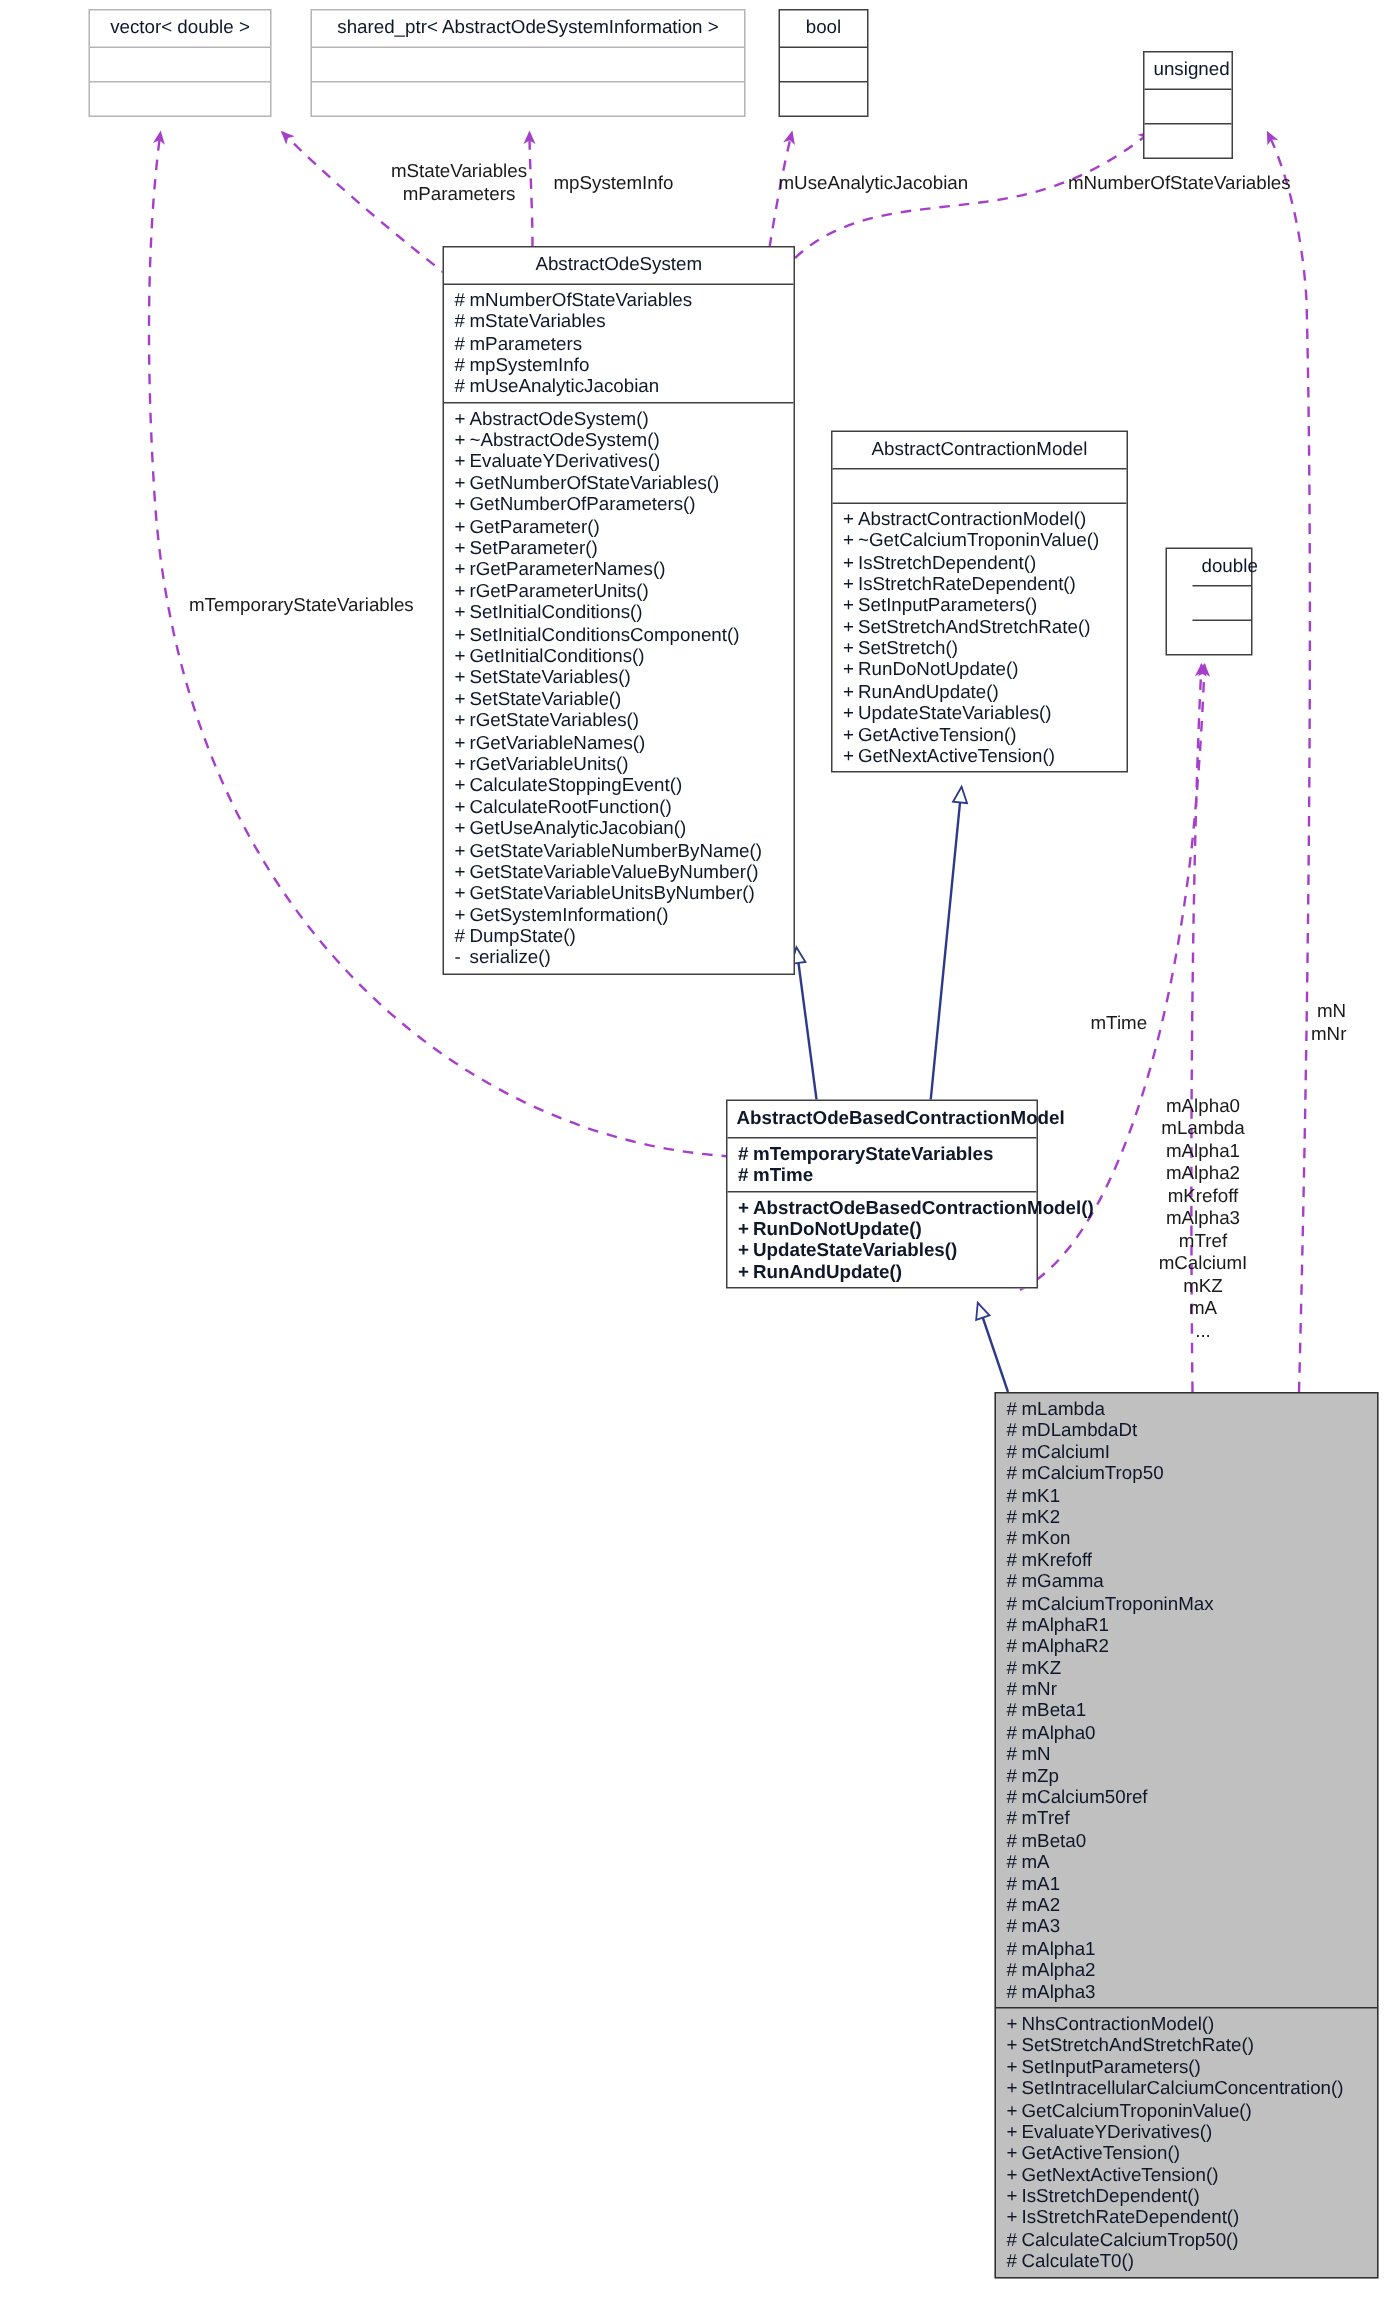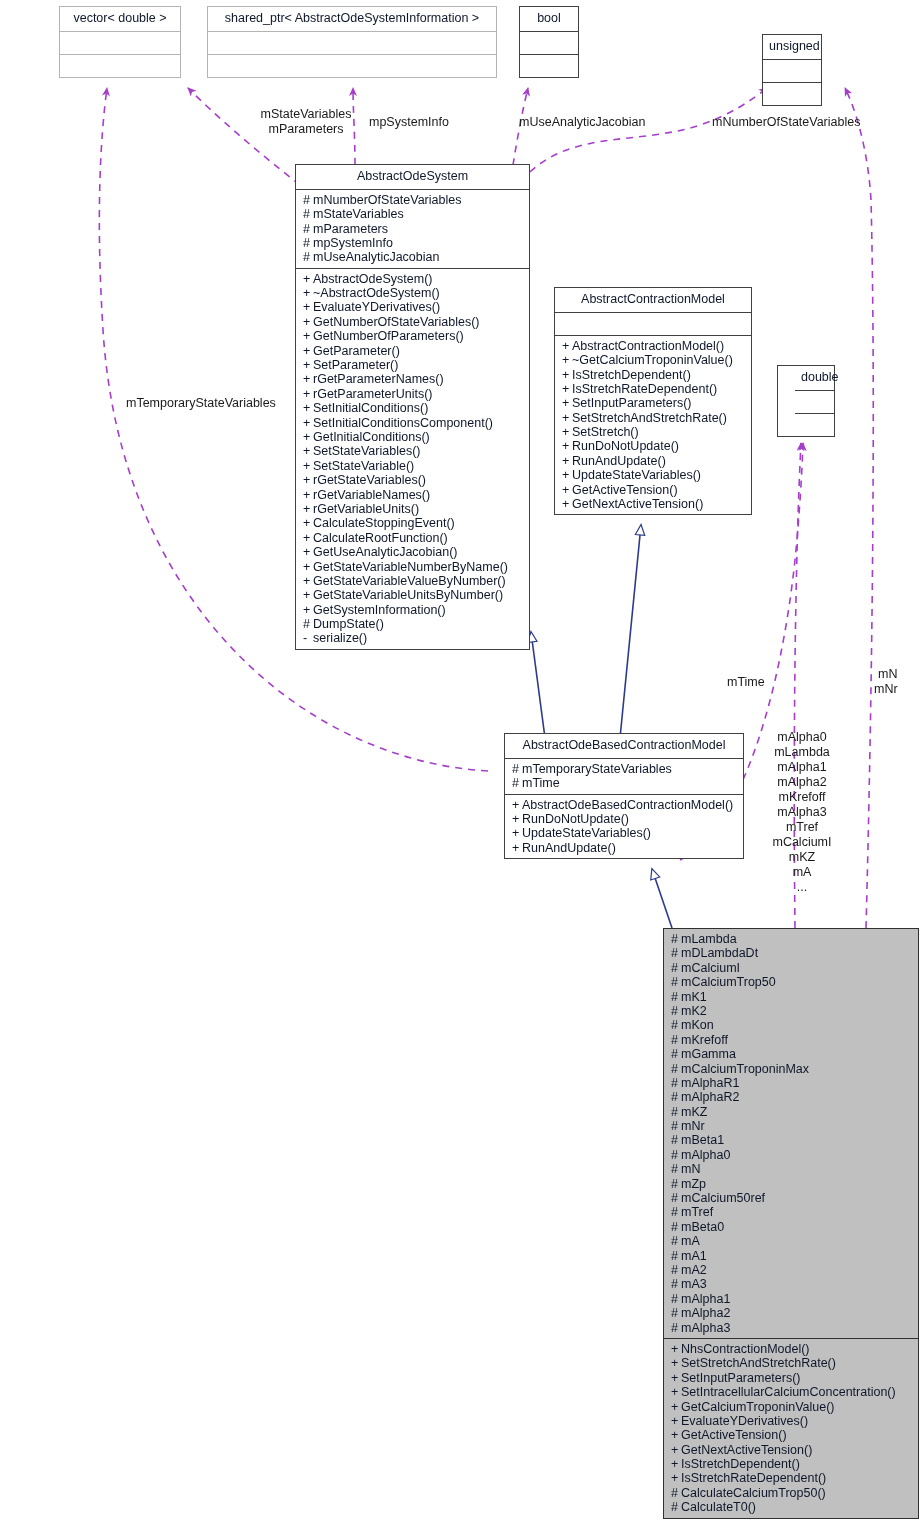--- a/index.html
+++ b/index.html
@@ -220,21 +220,21 @@
         <div class="uml-row"><span class="vis">+</span><span>SetStretchAndStretchRate()</span></div>
         <div class="uml-row"><span class="vis">+</span><span>SetStretch()</span></div>
         <div class="uml-row"><span class="vis">+</span><span>RunDoNotUpdate()</span></div>
         <div class="uml-row"><span class="vis">+</span><span>RunAndUpdate()</span></div>
         <div class="uml-row"><span class="vis">+</span><span>UpdateStateVariables()</span></div>
         <div class="uml-row"><span class="vis">+</span><span>GetActiveTension()</span></div>
         <div class="uml-row"><span class="vis">+</span><span>GetNextActiveTension()</span></div>
       </div>
   </div>
 
-  <div class="uml-box" style="left:504px; top:733px; width:240px;">
+  <div class="uml-box" style="left:484px; top:733px; width:208px;font-weight:bold;">
     <div class="uml-title">AbstractOdeBasedContractionModel</div>
     <div class="uml-compartment">
         <div class="uml-row"><span class="vis">#</span><span>mTemporaryStateVariables</span></div>
         <div class="uml-row"><span class="vis">#</span><span>mTime</span></div>
       </div>
     <div class="uml-compartment last">
         <div class="uml-row"><span class="vis">+</span><span>AbstractOdeBasedContractionModel()</span></div>
         <div class="uml-row"><span class="vis">+</span><span>RunDoNotUpdate()</span></div>
         <div class="uml-row"><span class="vis">+</span><span>UpdateStateVariables()</span></div>
         <div class="uml-row"><span class="vis">+</span><span>RunAndUpdate()</span></div>

